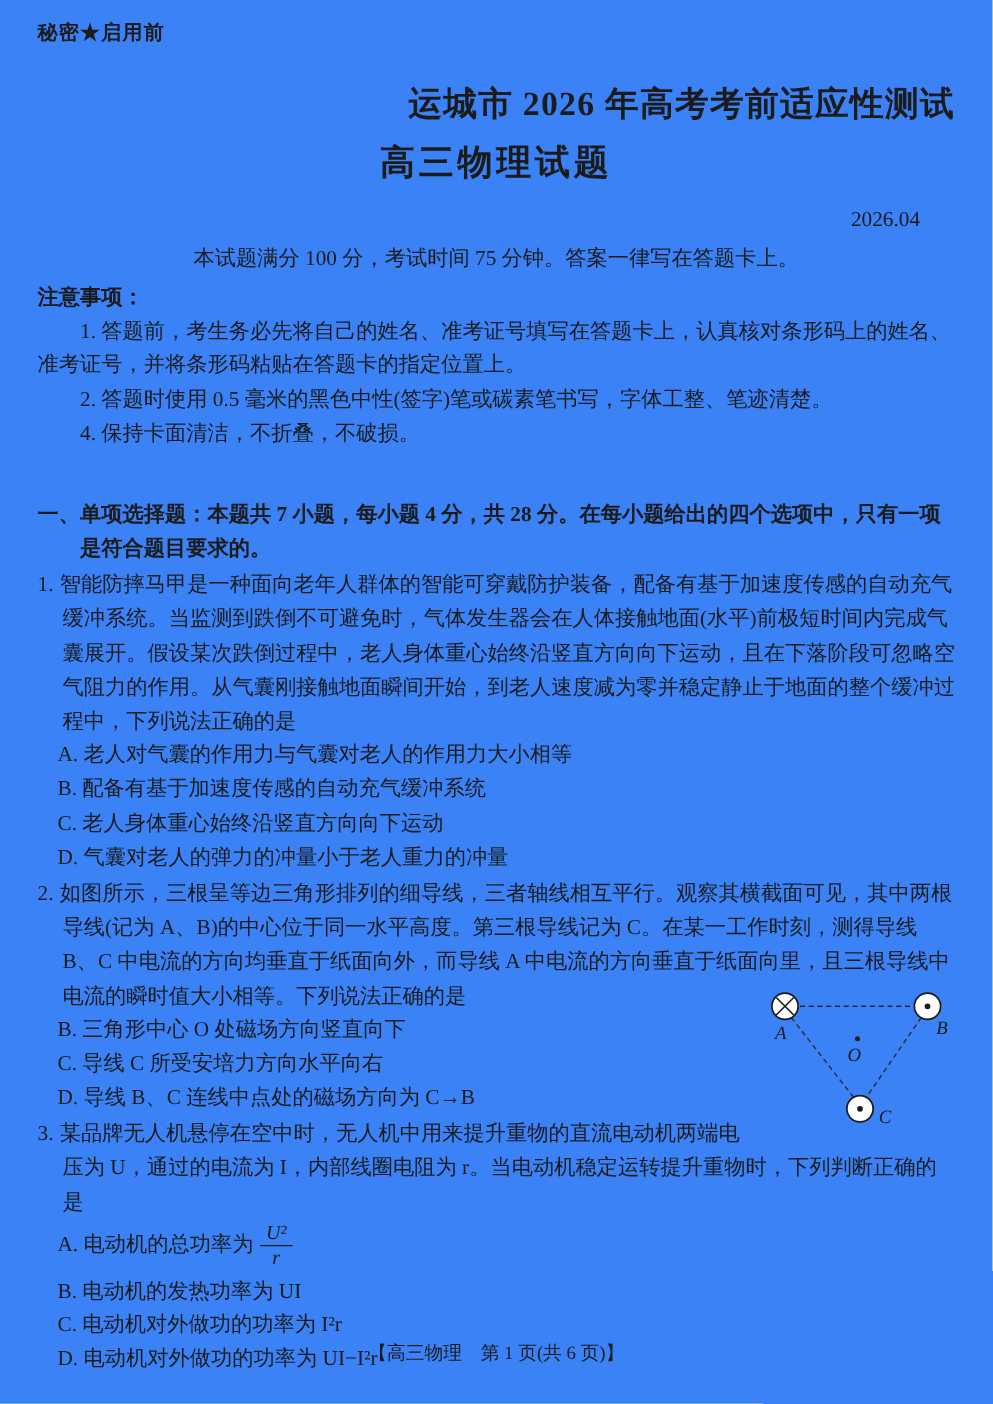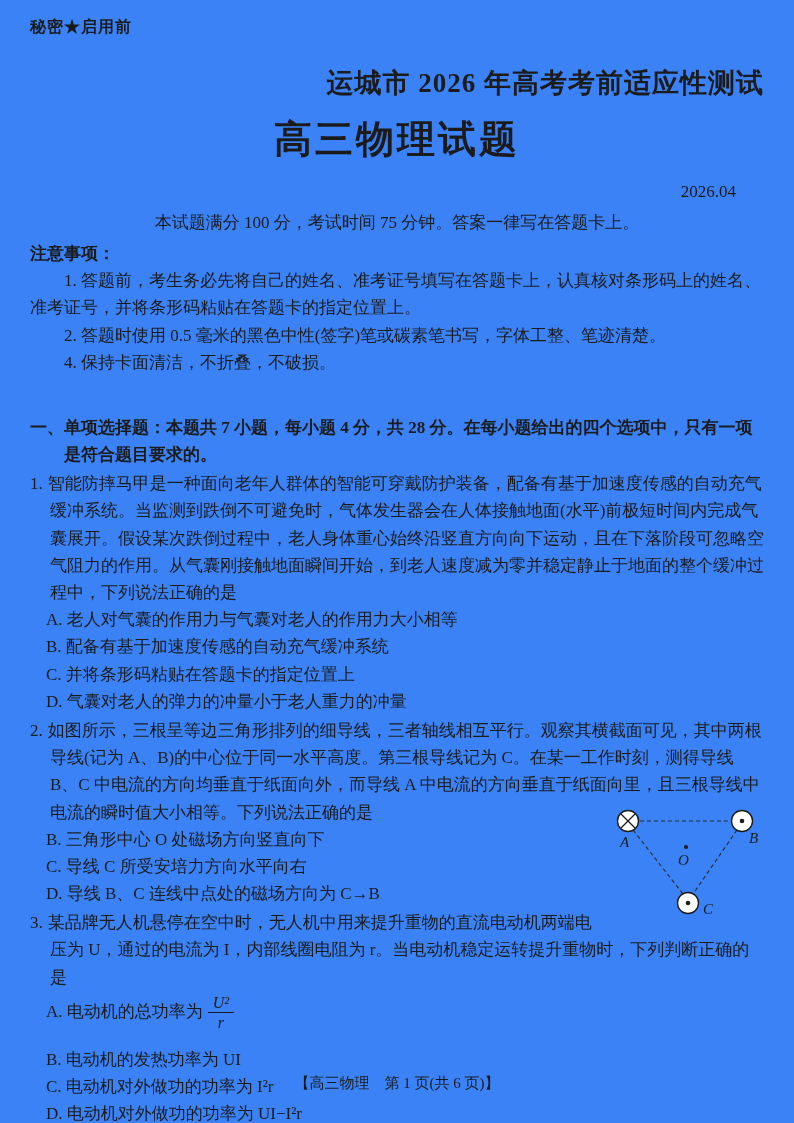--- a/index.html
+++ b/index.html
@@ -13,39 +13,39 @@
     margin:0 auto;
     background:#3b82f6;
     position:relative;
     padding:14px 30px 10px 30px;
     font-size:17px;
     line-height:1.6;
     overflow:hidden;
   }
   .classification { font-weight:bold; font-size:16px; letter-spacing:1px; }
   .title { text-align:right; font-size:27px; font-weight:bold; margin-top:22px; letter-spacing:1px; }
-  .subtitle { text-align:center; font-size:38px; font-weight:bold; margin-top:4px; letter-spacing:3px; }
+  .subtitle { text-align:center; font-size:28px; font-weight:bold; margin-top:4px; letter-spacing:3px; }
   .date { text-align:right; padding-right:28px; margin-top:8px; }
   .exam-info { text-align:center; margin-top:4px; }
   .notice-heading { font-weight:bold; margin-top:4px; font-size:17px; }
   .notice-item { text-indent:2em; }
   .section-heading { font-weight:bold; margin-top:38px; padding-left:2em; text-indent:-2em; }
   .question { margin-top:2px; }
   .stem { padding-left:20px; text-indent:-20px; }
   .qnum { margin-right:5px; }
   .option { margin-left:16px; }
   .fig {
     float:right;
     width:158px; height:128px;
     margin:2px 0 2px 12px;
     text-indent:0;
   }
   .fig svg { display:block; }
   .fig text { font-family:"Liberation Serif","DejaVu Serif",serif; font-style:italic; font-size:15px; fill:#1b1b1b; }
-  .option-frac { margin:3px 0 14px 16px; }
+  .option-frac { margin:3px 0 3px 16px; }
   .frac {
     display:inline-block; vertical-align:middle;
     text-align:center; line-height:1.1;
     font-style:italic; margin-left:5px; font-size:16px;
   }
   .frac .num { display:block; border-bottom:1.2px solid #1b1b1b; padding:0 5px 1px 5px; }
   .frac .den { display:block; padding-top:1px; }
   .footer {
     position:absolute; bottom:28px; left:0;
     width:100%; text-align:center; font-size:15px;
@@ -67,21 +67,21 @@
   <p class="notice-item">1. 答题前，考生务必先将自己的姓名、准考证号填写在答题卡上，认真核对条形码上的姓名、准考证号，并将条形码粘贴在答题卡的指定位置上。</p>
   <p class="notice-item">2. 答题时使用 0.5 毫米的黑色中性(签字)笔或碳素笔书写，字体工整、笔迹清楚。</p>
   <p class="notice-item">4. 保持卡面清洁，不折叠，不破损。</p>
 
   <div class="section-heading">一、单项选择题：本题共 7 小题，每小题 4 分，共 28 分。在每小题给出的四个选项中，只有一项是符合题目要求的。</div>
 
   <div class="question">
     <p class="stem"><span class="qnum">1.</span><span>智能防摔马甲是一种面向老年人群体的智能可穿戴防护装备，配备有基于加速度传感的自动充气缓冲系统。当监测到跌倒不可避免时，气体发生器会在人体接触地面(水平)前极短时间内完成气囊展开。假设某次跌倒过程中，老人身体重心始终沿竖直方向向下运动，且在下落阶段可忽略空气阻力的作用。从气囊刚接触地面瞬间开始，到老人速度减为零并稳定静止于地面的整个缓冲过程中，下列说法正确的是</span></p>
     <p class="option">A. 老人对气囊的作用力与气囊对老人的作用力大小相等</p>
     <p class="option">B. 配备有基于加速度传感的自动充气缓冲系统</p>
-    <p class="option">C. 并将条形码粘贴在答题卡的指定位置上</p>
+    <p class="option">C. 老人身体重心始终沿竖直方向向下运动</p>
     <p class="option">D. 气囊对老人的弹力的冲量小于老人重力的冲量</p>
   </div>
 
   <div class="question">
     <p class="stem"><span class="qnum">2.</span><span>如图所示，三根呈等边三角形排列的细导线，三者轴线相互平行。观察其横截面可见，其中两根导线(记为 A、B)的中心位于同一水平高度。第三根导线记为 C。在某一工作时刻，测得导线 B、C 中电流的方向均垂直于纸面向外，而导线 A 中电流的方向垂直于纸面向里，且三</span><span class="fig">
           <svg width="158" height="128" viewBox="0 0 158 128">
 
         <g stroke="#2a2a2a" stroke-width="1.1" stroke-dasharray="4,3">
           <line x1="34" y1="20" x2="125" y2="20"></line>
           <line x1="27" y1="29" x2="77" y2="93"></line>

